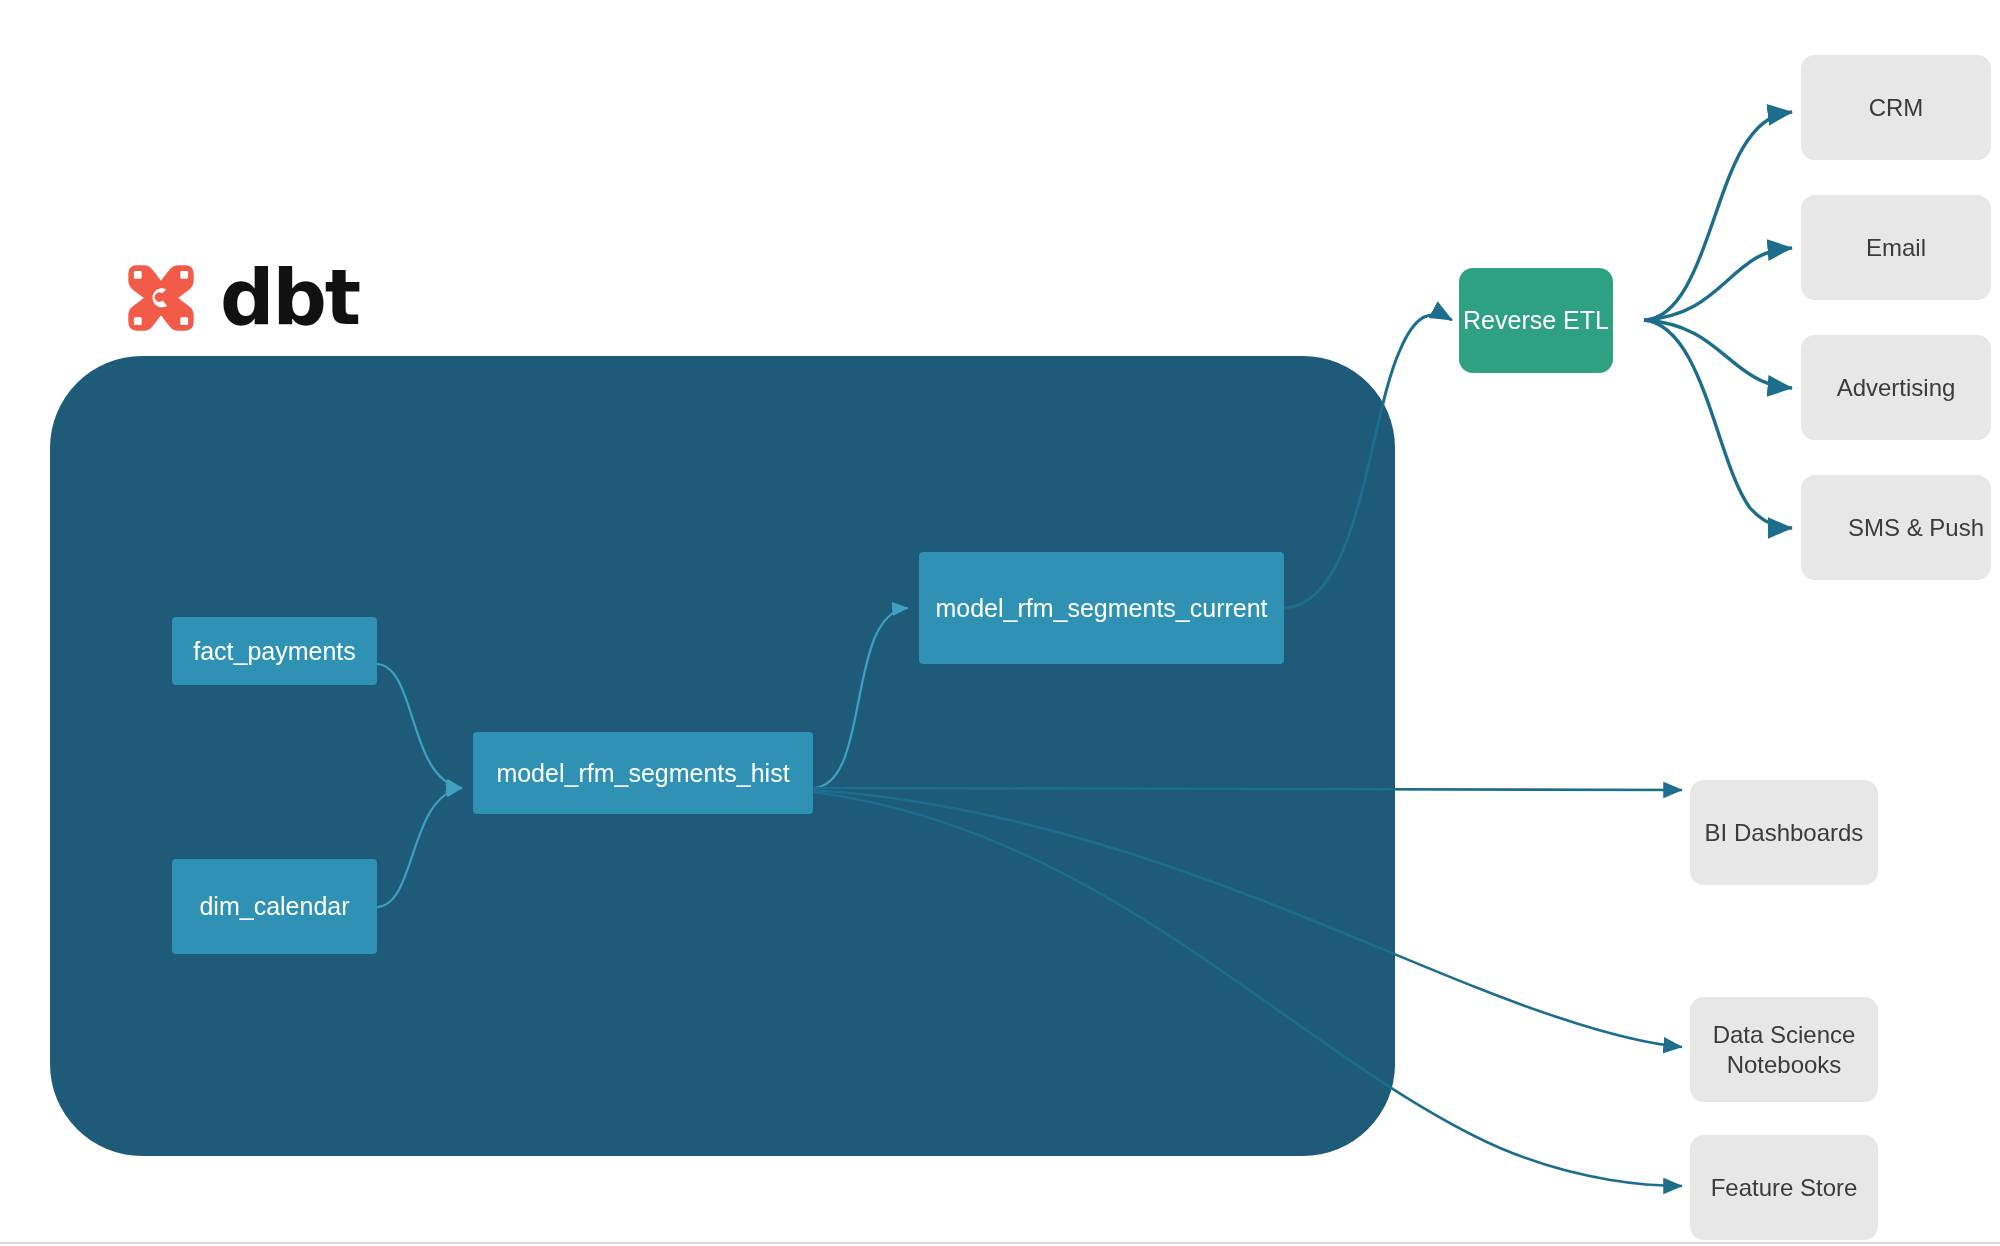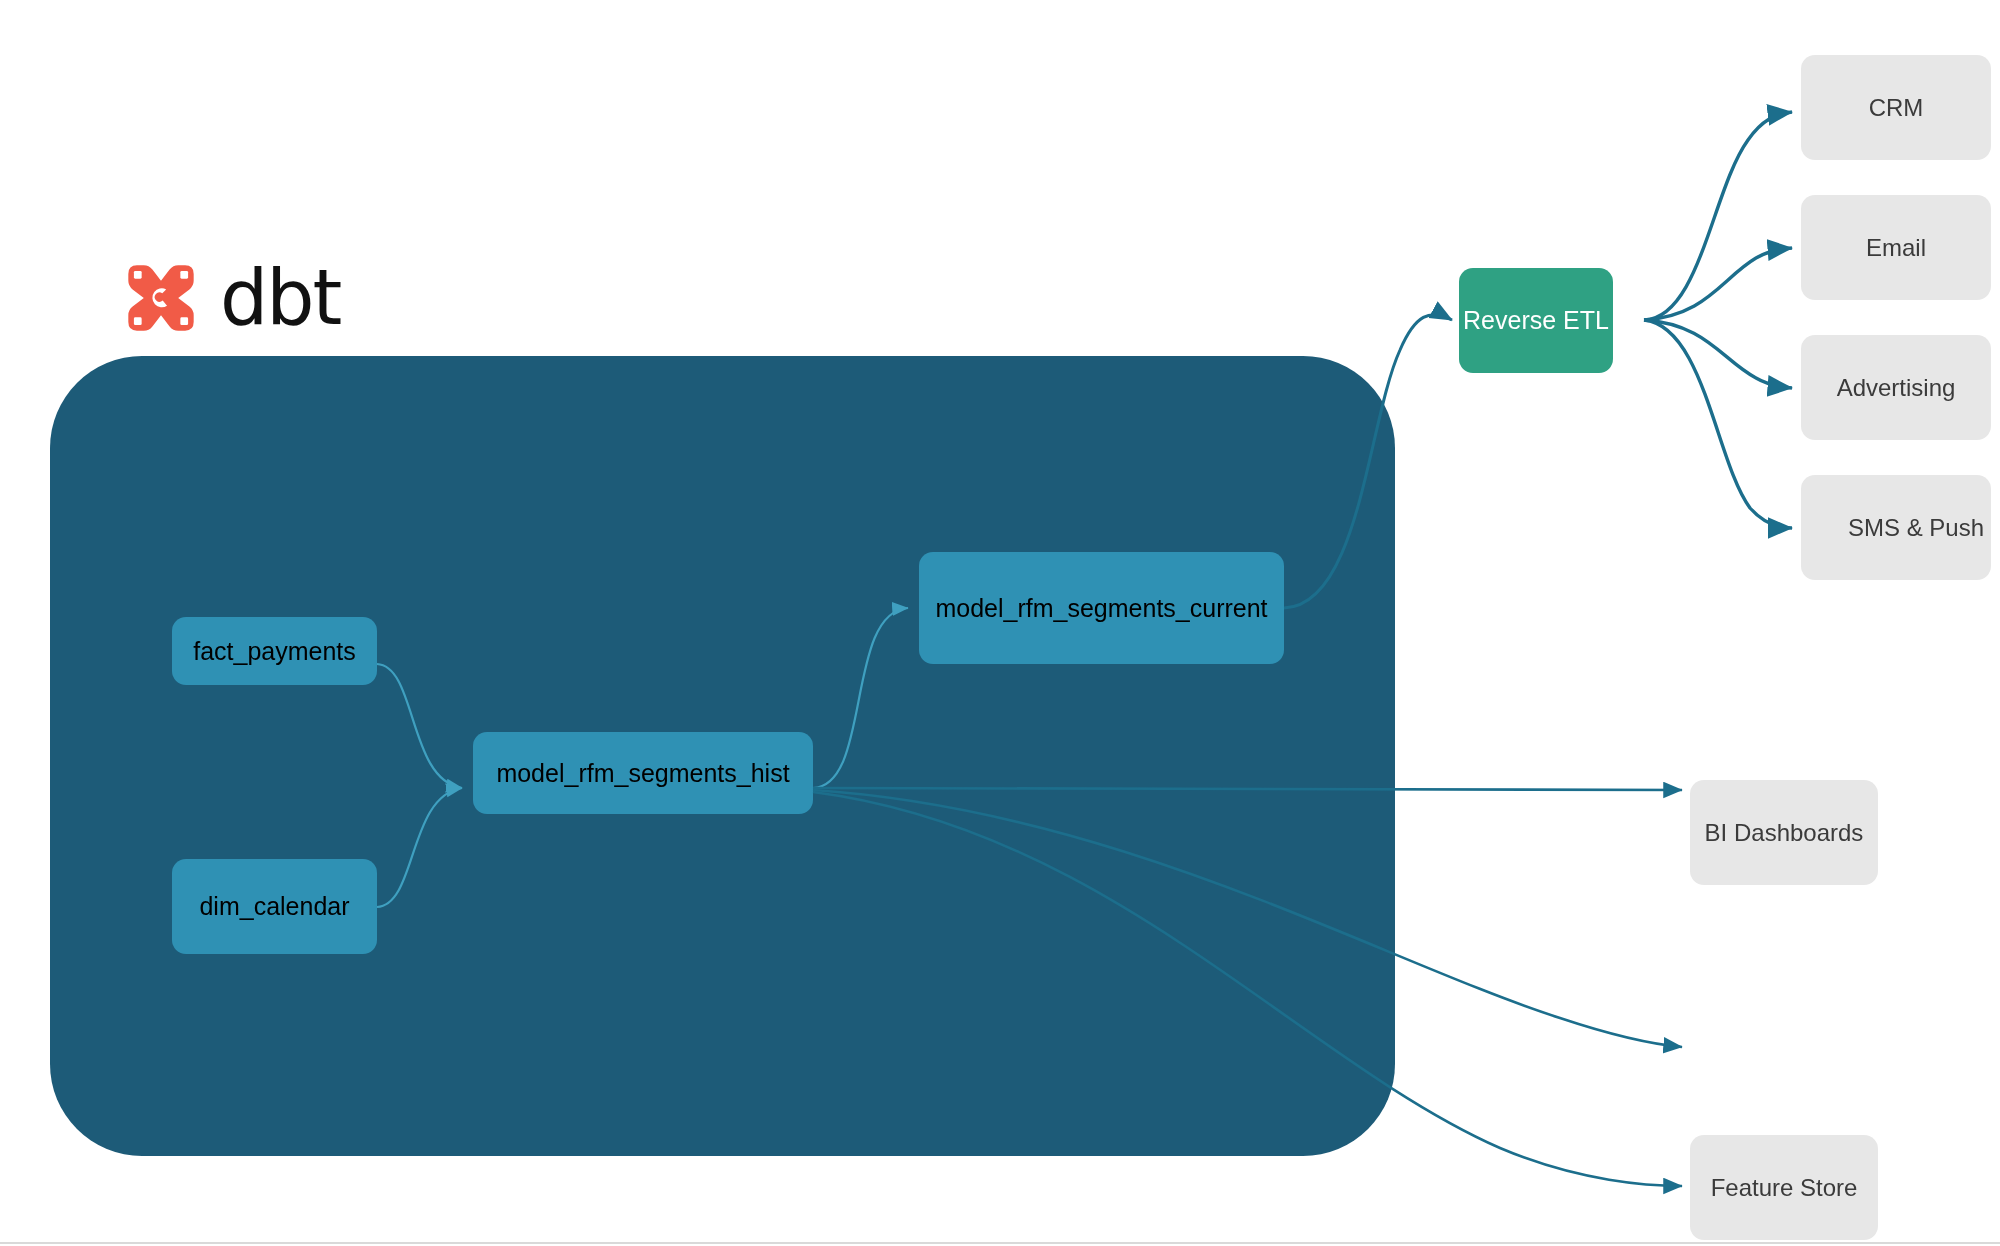--- a/index.html
+++ b/index.html
@@ -21,21 +21,21 @@
     position: absolute;
     left: 118px;
     top: 255px;
     display: flex;
     align-items: center;
     gap: 16px;
   }
   #dbt-logo .logo-mark { width: 86px; height: 86px; display: block; }
   #dbt-logo .logo-word {
     font-size: 76px;
-    font-weight: normal;
+    font-weight: bold;
     color: #111111;
     letter-spacing: -2px;
     line-height: 1;
     font-family: "DejaVu Sans", sans-serif;
     text-align: right;
   }
 
   
   #dbt-container {
     position: absolute;
@@ -62,22 +62,22 @@
   .node {
     position: absolute;
     display: flex;
     align-items: center;
     justify-content: center;
     text-align: center;
     box-sizing: border-box;
   }
   .node-model {
     background: #2F91B4;
-    color: #000000;
-    border-radius: 14px;
+    color: #ffffff;
+    border-radius: 4px;
     font-size: 25px;
     z-index: 3;
     padding: 8px 22px;
   }
   .node-green {
     background: #2FA183;
     color: #ffffff;
     border-radius: 14px;
     font-size: 25px;
     z-index: 6;
@@ -188,17 +188,23 @@
   <div class="node node-gray" id="node-crm">CRM</div>
 
   <div class="node node-gray" id="node-email">Email</div>
 
   <div class="node node-gray" id="node-advertising">Advertising</div>
 
   <div class="node node-gray" id="node-sms-push">SMS &amp; Push</div>
 
   <div class="node node-gray" id="node-bi-dashboards">BI Dashboards</div>
 
+  <div class="node node-gray" id="node-ds-notebooks">
+    <div>
+      <div>Data Science</div>
+      <div>Notebooks</div>
+    </div>
+  </div>
 
   <div class="node node-gray" id="node-feature-store">Feature Store</div>
 
   <div class="bottom-rule"></div>
 </div>
 
 </body></html>

